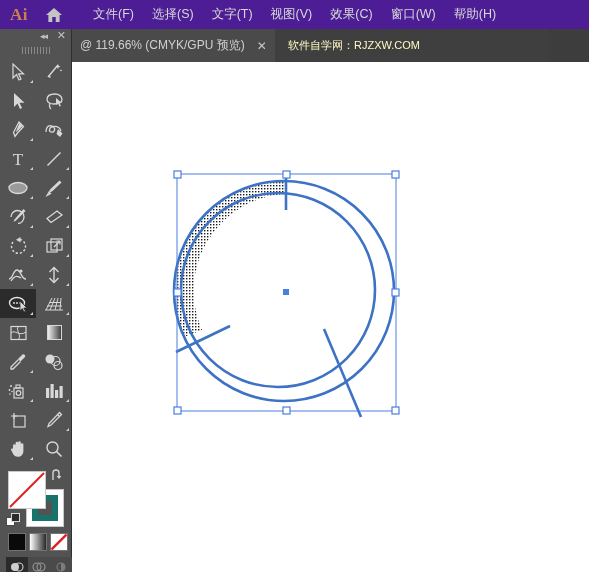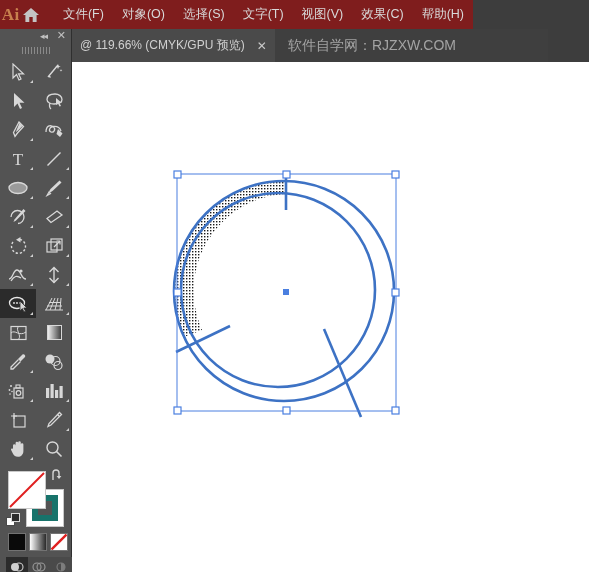--- a/index.html
+++ b/index.html
@@ -10,22 +10,22 @@
     width: 589px; height: 572px;
     font-family: "Liberation Sans", "DejaVu Sans", sans-serif;
     overflow: hidden;
     position: relative;
     -webkit-font-smoothing: antialiased;
   }
 
   
   #menubar {
     position: absolute; left: 0; top: 0;
-    width: 473px; height: 29px;
-    background: #7f1d1d;
+    width: 589px; height: 29px;
+    background: #4c1d95;
     display: flex; align-items: center;
   }
   #ai-logo {
     width: 38px; height: 29px;
     display: flex; align-items: center; justify-content: center;
     color: #c8804e;
     font-size: 17px; font-weight: bold;
     font-family: "Liberation Serif", "DejaVu Serif", serif;
     letter-spacing: 0.5px;
   }
@@ -67,22 +67,22 @@
   #doc-tab-close {
     color: #c9c9c9;
     font-size: 12px;
     margin-left: 10px;
     width: 14px; text-align: center;
     font-weight: bold;
   }
   #watermark {
     position: absolute; left: 288px; top: 0;
     height: 33px; line-height: 33px;
-    color: #a3a3a3;
-    font-size: 14px;
+    color: #fef9c3;
+    font-size: 11px;
     white-space: nowrap;
   }
 
   
   #toolbar {
     position: absolute; left: 0; top: 29px;
     width: 72px; height: 543px;
     background: #535353;
     border-right: 1px solid #2f2f2f;
     box-sizing: border-box;
@@ -213,25 +213,25 @@
 
 <div id="menubar">
   <div id="ai-logo">Ai</div>
   <div id="home-btn">
     <svg width="18" height="16" viewBox="0 0 18 16">
       <path d="M9 1 L17 8 L14.6 8 L14.6 15 L10.7 15 L10.7 10 L7.3 10 L7.3 15 L3.4 15 L3.4 8 L1 8 Z" fill="#c4c4c4"></path>
     </svg>
   </div>
   <div class="menu-items">
     <div class="menu-item">文件(F)</div>
-    <div class="menu-item">对象(O)</div>
     <div class="menu-item">选择(S)</div>
     <div class="menu-item">文字(T)</div>
     <div class="menu-item">视图(V)</div>
     <div class="menu-item">效果(C)</div>
+    <div class="menu-item">窗口(W)</div>
     <div class="menu-item">帮助(H)</div>
   </div>
 </div>
 
 <div id="tabbar">
   <div id="doc-tab">
     <span id="doc-tab-label">@ 119.66% (CMYK/GPU 预览)</span>
     <span id="doc-tab-close">✕</span>
   </div>
   <div id="watermark">软件自学网：RJZXW.COM</div>

